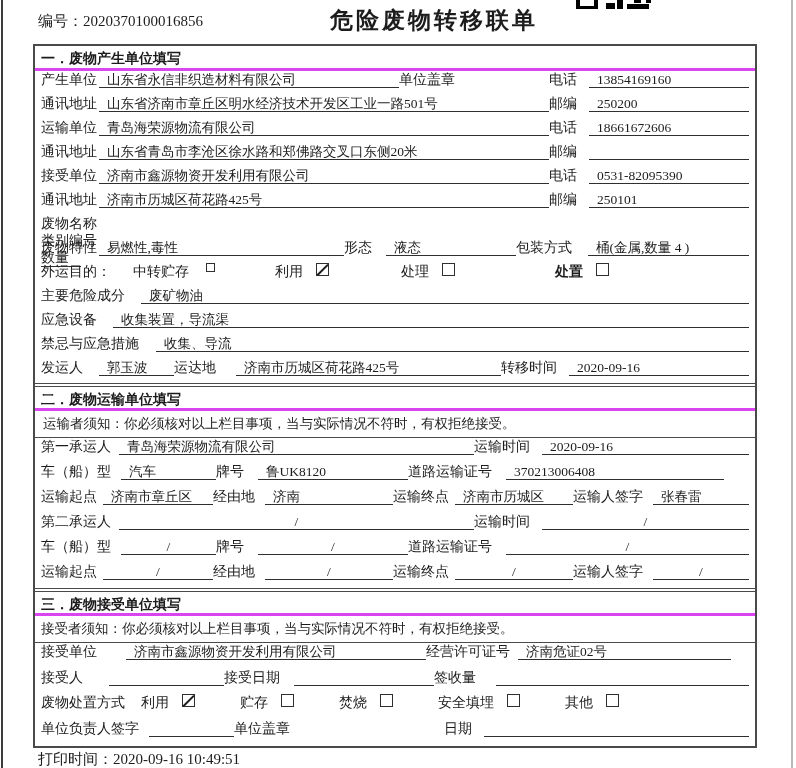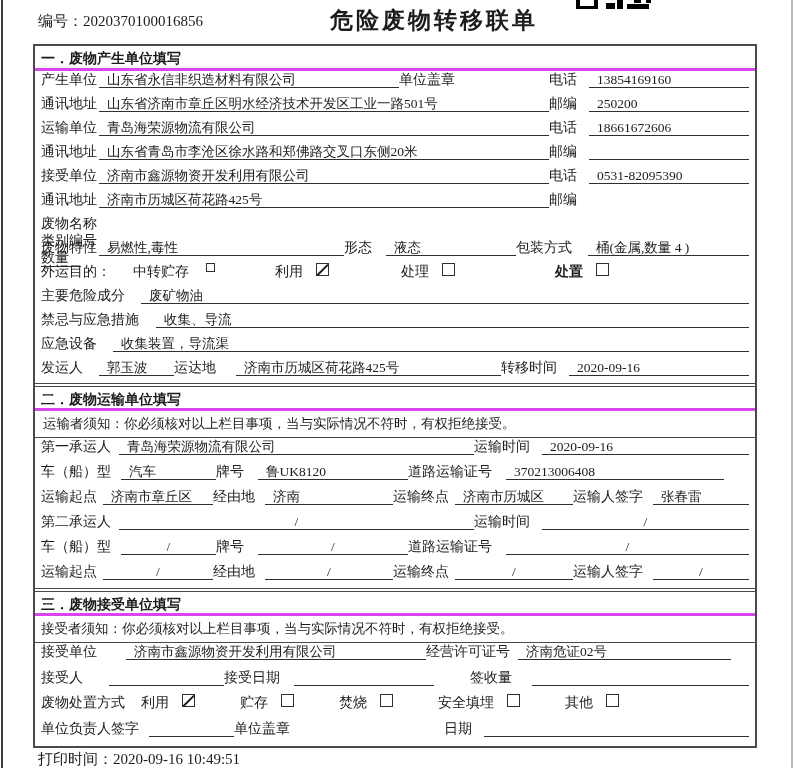--- a/index.html
+++ b/index.html
@@ -95,20 +95,21 @@
       <div class="row" style="height: 24px;">
         <span class="lab" style="width: 58px; flex-shrink: 0;">接受单位</span>
         <span class="fill" style="width: 450px; flex-shrink: 0;">济南市鑫源物资开发利用有限公司</span>
         <span class="lab" style="width: 40px; flex-shrink: 0;">电话</span>
         <span class="fill flex">0531-82095390</span>
       </div>
       <div class="row" style="height: 24px;">
         <span class="lab" style="width: 58px; flex-shrink: 0;">通讯地址</span>
         <span class="fill" style="width: 450px; flex-shrink: 0;">济南市历城区荷花路425号</span>
         <span class="lab" style="width: 40px; flex-shrink: 0;">邮编</span>
+        <span class="fill flex">250101</span>
       </div>
       <div class="row" style="height: 24px; flex-direction: column;">
         <span class="lab" style="width: 58px; flex-shrink: 0;">废物名称</span>
         <span class="lab" style="width: 68px; flex-shrink: 0;">类别编号</span>
         <span class="lab" style="width: 38px; flex-shrink: 0;">数量</span>
         <span class="fill flex">0.8吨</span>
       </div>
       <div class="row" style="height: 24px;">
         <span class="lab" style="width: 58px; flex-shrink: 0;">废物特性</span>
         <span class="fill" style="width: 245px; flex-shrink: 0;">易燃性,毒性</span>
@@ -129,26 +130,26 @@
         <span class="cb"></span>
         <span class="gapc" style="width: 100px; flex-shrink: 0;"></span>
         <span class="lab" style="width: 34px; flex-shrink: 0; font-weight: bold;">处置</span>
         <span class="cb"></span>
       </div>
       <div class="row" style="height: 24px;">
         <span class="lab" style="width: 100px; flex-shrink: 0;">主要危险成分</span>
         <span class="fill flex">废矿物油</span>
       </div>
       <div class="row" style="height: 24px;">
+        <span class="lab" style="width: 72px; flex-shrink: 0;">应急设备</span>
+        <span class="fill flex">收集装置，导流渠</span>
+      </div>
+      <div class="row" style="height: 24px;">
         <span class="lab" style="width: 115px; flex-shrink: 0;">禁忌与应急措施</span>
         <span class="fill flex">收集、导流</span>
-      </div>
-      <div class="row" style="height: 24px;">
-        <span class="lab" style="width: 72px; flex-shrink: 0;">应急设备</span>
-        <span class="fill flex">收集装置，导流渠</span>
       </div>
       <div class="row" style="height: 24px;">
         <span class="lab" style="width: 58px; flex-shrink: 0;">发运人</span>
         <span class="fill" style="width: 75px; flex-shrink: 0;">郭玉波</span>
         <span class="lab" style="width: 62px; flex-shrink: 0;">运达地</span>
         <span class="fill" style="width: 265px; flex-shrink: 0;">济南市历城区荷花路425号</span>
         <span class="lab" style="width: 68px; flex-shrink: 0;">转移时间</span>
         <span class="fill flex">2020-09-16</span>
       </div>
     </div>
@@ -211,21 +212,21 @@
         <span class="lab" style="width: 85px; flex-shrink: 0;">接受单位</span>
         <span class="fill" style="width: 300px; flex-shrink: 0;">济南市鑫源物资开发利用有限公司</span>
         <span class="lab" style="width: 92px; flex-shrink: 0;">经营许可证号</span>
         <span class="fill flex" style="margin-right: 18px;">济南危证02号</span>
       </div>
       <div class="row" style="height: 25.5px;">
         <span class="lab" style="width: 68px; flex-shrink: 0;">接受人</span>
         <span class="fill" style="width: 115px; flex-shrink: 0;"></span>
         <span class="lab" style="width: 70px; flex-shrink: 0;">接受日期</span>
         <span class="fill" style="width: 140px; flex-shrink: 0;"></span>
-        <span class="lab" style="width: 62px; flex-shrink: 0; margin-left: 36px;">签收量</span>
+        <span class="lab" style="width: 62px; flex-shrink: 0;">签收量</span>
         <span class="fill flex"></span>
       </div>
       <div class="row" style="height: 25.5px;">
         <span class="lab" style="width: 100px; flex-shrink: 0;">废物处置方式</span>
         <span class="lab" style="width: 34px; flex-shrink: 0;">利用</span>
         <span class="cb checked"></span>
         <span class="gapc" style="width: 45px; flex-shrink: 0;"></span>
         <span class="lab" style="width: 34px; flex-shrink: 0;">贮存</span>
         <span class="cb"></span>
         <span class="gapc" style="width: 45px; flex-shrink: 0;"></span>

